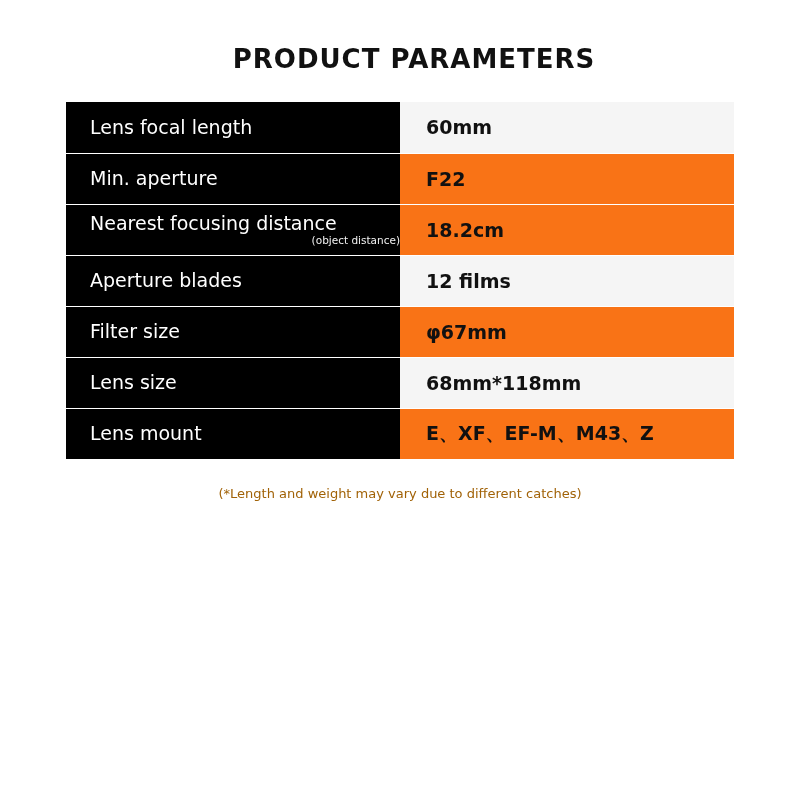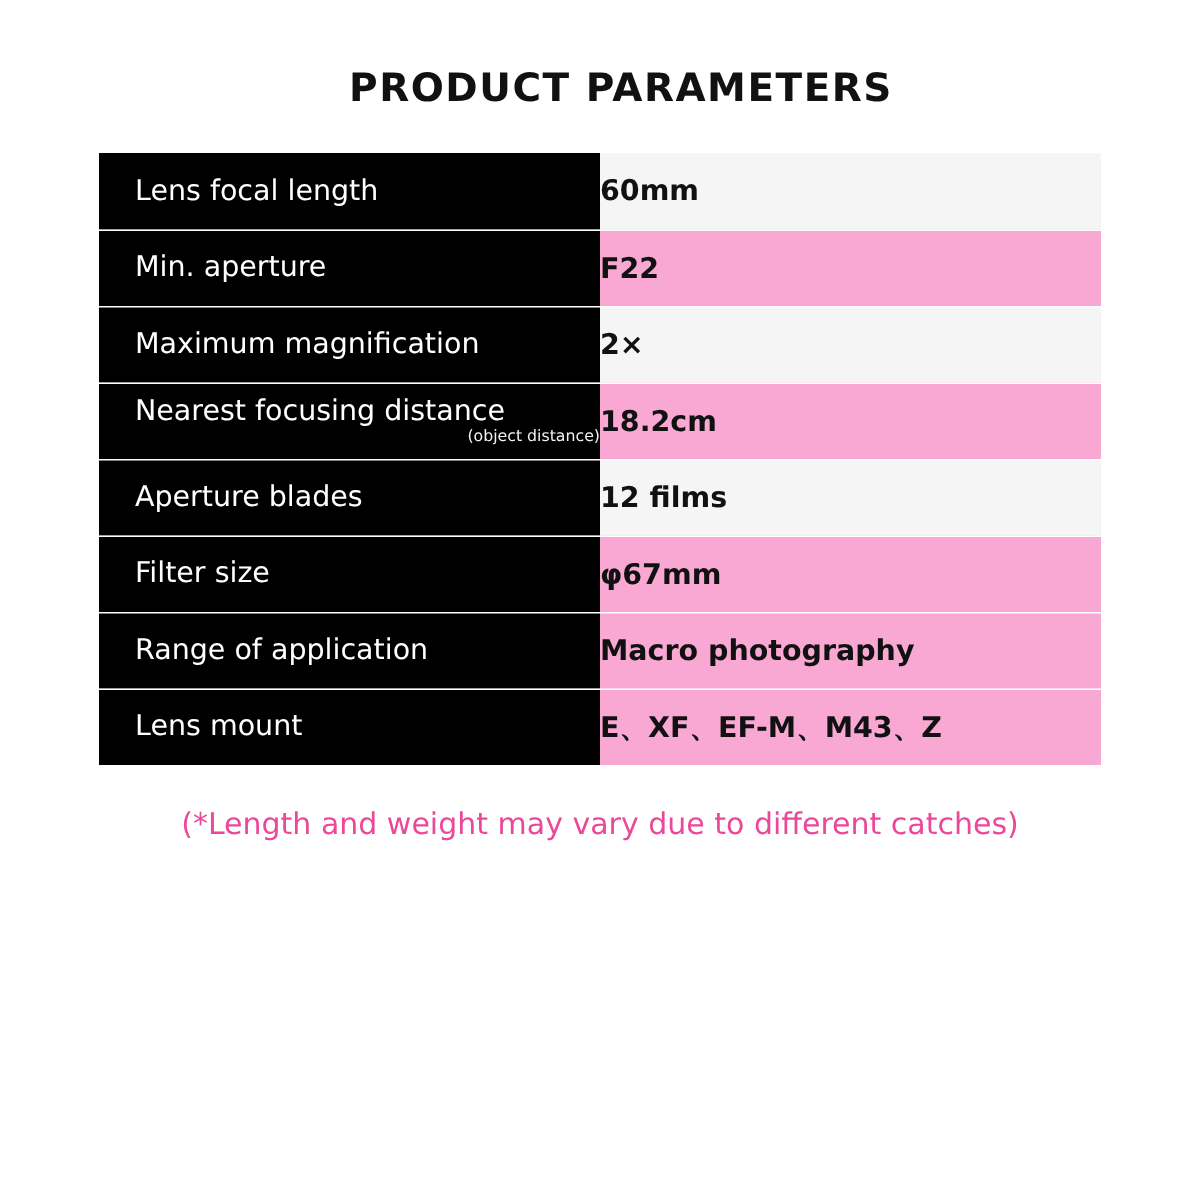--- a/index.html
+++ b/index.html
@@ -64,31 +64,32 @@
     margin-top: 1px;
     color: #f2f2f2;
     text-align: right;
   }
   td.value-cell {
     width: 334px;
     background: #f5f5f5;
     color: #111111;
     font-size: 19px;
     font-weight: bold;
+    padding-left: 26px;
     box-sizing: border-box;
     border-bottom: 1px solid #ffffff;
   }
   tr.alt td.value-cell {
-    background: #f9a8d4;
+    background: #f97316;
   }
   .footnote {
     text-align: center;
     margin-top: 26px;
-    font-size: 20px;
-    color: #ec4899;
+    font-size: 13px;
+    color: #a16207;
   }
 </style>
 </head>
 <body>
 
 <div class="page">
 
   <div class="title">PRODUCT PARAMETERS</div>
 
   <table class="spec-table">
@@ -101,26 +102,20 @@
         <td class="value-cell">60mm</td>
       </tr>
 
       <tr class="alt">
         <td class="label-cell">
           <span class="main-label">Min. aperture</span>
         </td>
         <td class="value-cell">F22</td>
       </tr>
 
-      <tr>
-        <td class="label-cell">
-          <span class="main-label">Maximum magnification</span>
-        </td>
-        <td class="value-cell">2×</td>
-      </tr>
 
       <tr class="alt">
         <td class="label-cell">
           <span class="main-label">Nearest focusing distance</span>
           <span class="sub-label">(object distance)</span>
         </td>
         <td class="value-cell">18.2cm</td>
       </tr>
 
 
@@ -132,27 +127,27 @@
         <td class="value-cell">12 films</td>
       </tr>
 
       <tr class="alt">
         <td class="label-cell">
           <span class="main-label">Filter size</span>
         </td>
         <td class="value-cell">φ67mm</td>
       </tr>
 
+      <tr>
+        <td class="label-cell">
+          <span class="main-label">Lens size</span>
+        </td>
+        <td class="value-cell">68mm*118mm</td>
+      </tr>
 
-      <tr class="alt">
-        <td class="label-cell">
-          <span class="main-label">Range of application</span>
-        </td>
-        <td class="value-cell">Macro photography</td>
-      </tr>
 
 
       <tr class="alt">
         <td class="label-cell">
           <span class="main-label">Lens mount</span>
         </td>
         <td class="value-cell">E、XF、EF-M、M43、Z</td>
       </tr>
 
     </tbody>

